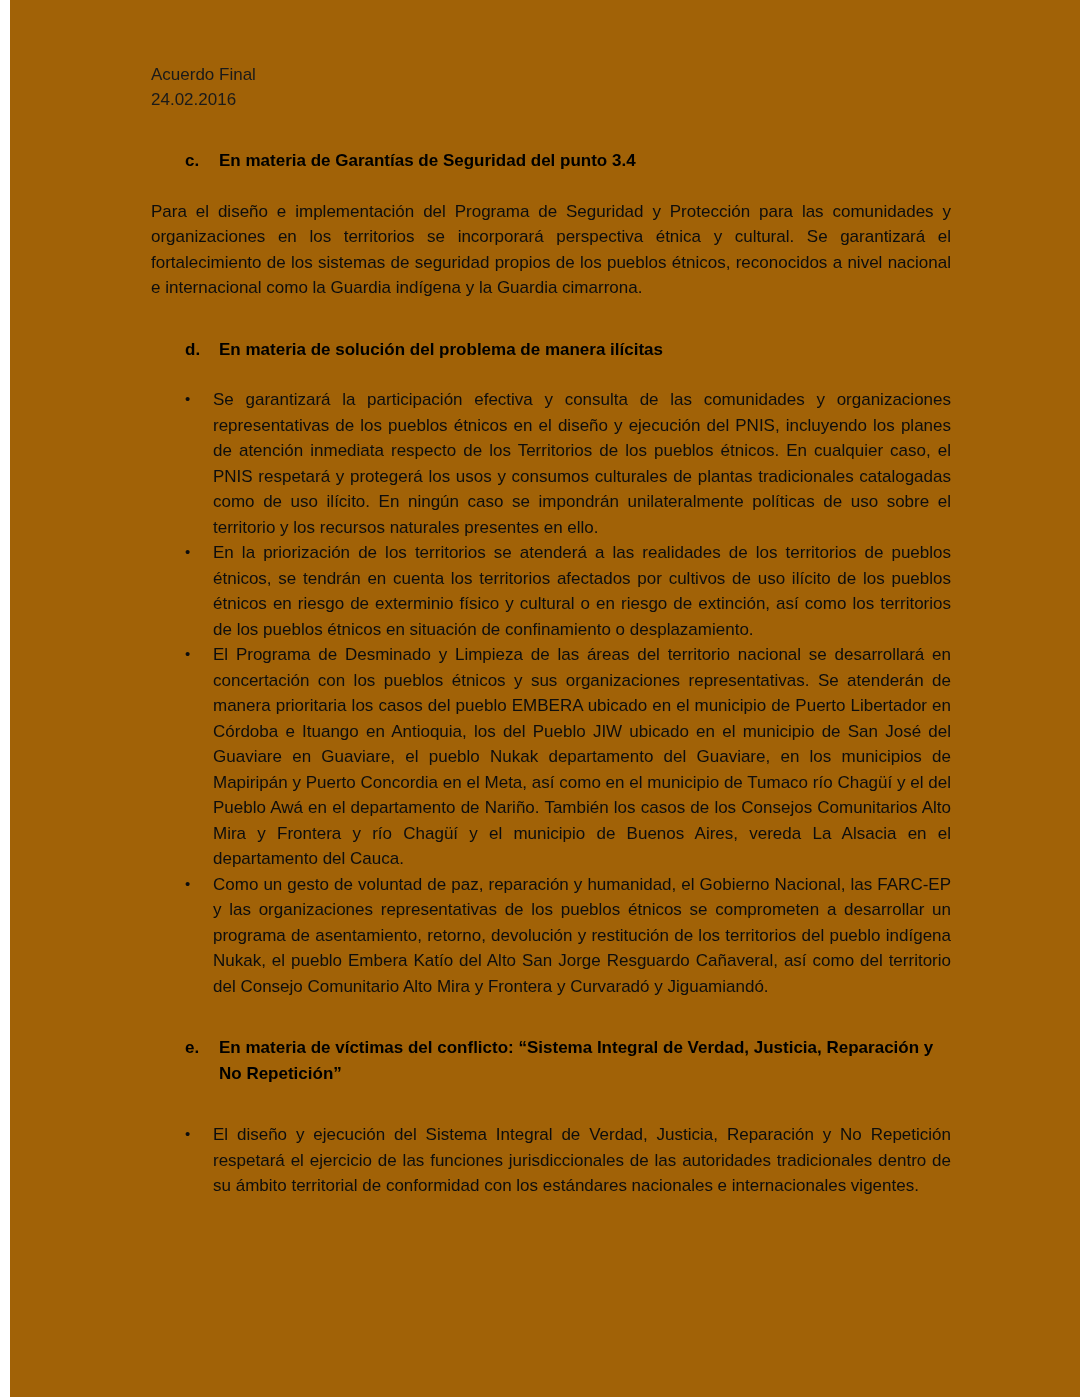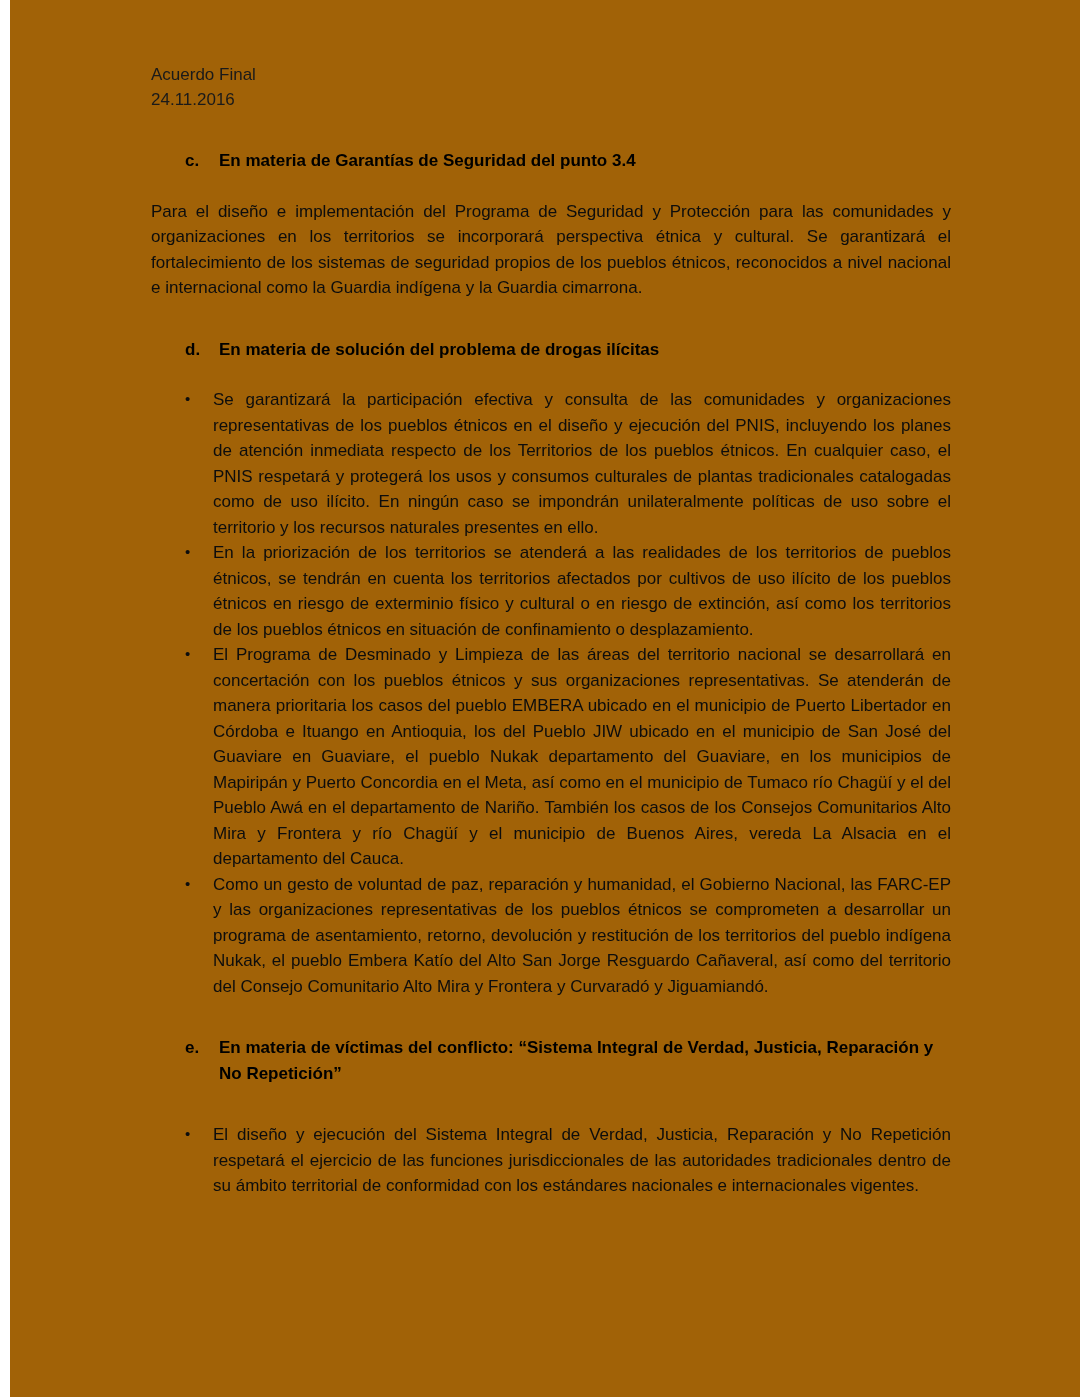--- a/index.html
+++ b/index.html
@@ -97,40 +97,40 @@
 </style>
 </head>
 <body>
 
 <div class="page">
 
   <div class="content">
 
     <div class="header-block">
       <div class="header-line">Acuerdo Final</div>
-      <div class="header-line">24.11.2016</div>
+      <div class="header-line">24.02.2016</div>
     </div>
 
     <div class="gap-lg"></div>
 
 
     <div class="lettered">
       <span class="marker">c.</span>
       <span>En materia de Garantías de Seguridad del punto 3.4</span>
     </div>
 
     <div class="gap-md"></div>
 
     <p class="para">Para el diseño e implementación del Programa de Seguridad y Protección para las comunidades y organizaciones en los territorios se incorporará perspectiva étnica y cultural. Se garantizará el fortalecimiento de los sistemas de seguridad propios de los pueblos étnicos, reconocidos a nivel nacional e internacional como la Guardia indígena y la Guardia cimarrona.</p>
 
     <div class="gap-lg"></div>
 
     <div class="lettered">
       <span class="marker">d.</span>
-      <span>En materia de solución del problema de drogas ilícitas</span>
+      <span>En materia de solución del problema de manera ilícitas</span>
     </div>
 
     <div class="gap-md"></div>
 
     <div class="bullet-list">
       <div class="bullet">
         <span class="dot">•</span>
         <span>Se garantizará la participación efectiva y consulta de las comunidades y organizaciones representativas de los pueblos étnicos en el diseño y ejecución del PNIS, incluyendo los planes de atención inmediata respecto de los Territorios de los pueblos étnicos. En cualquier caso, el PNIS respetará y protegerá los usos y consumos culturales de plantas tradicionales catalogadas como de uso ilícito. En ningún caso se impondrán unilateralmente políticas de uso sobre el territorio y los recursos naturales presentes en ello.</span>
       </div>
       <div class="bullet">

